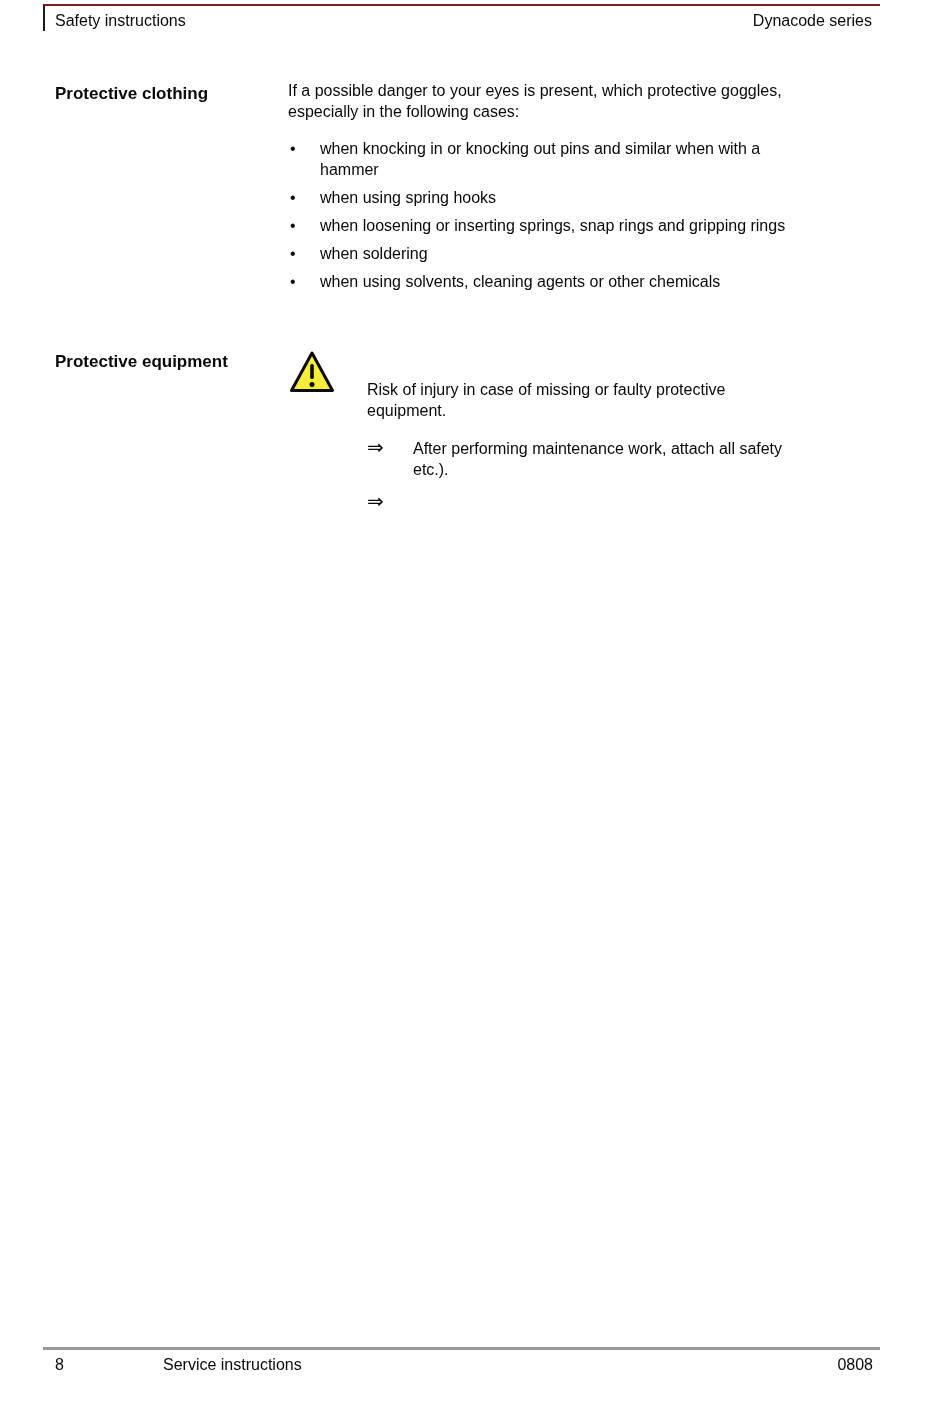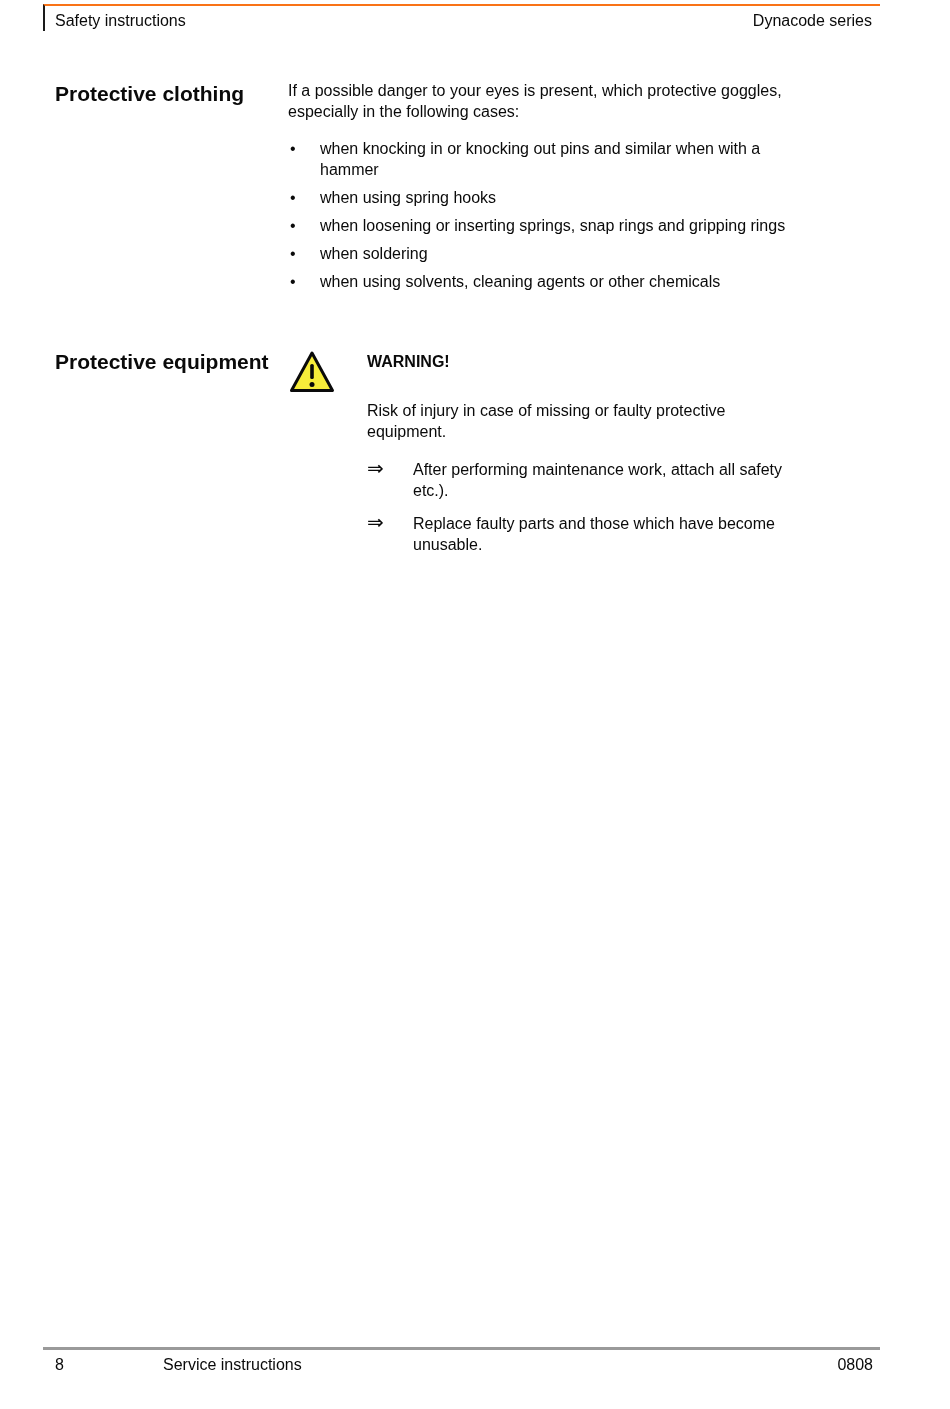--- a/index.html
+++ b/index.html
@@ -8,30 +8,30 @@
     width:950px;height:1409px;
     background:#ffffff;
     font-family:"Liberation Sans", sans-serif;
     font-size:16px;
     color:#0a0a0a;
     overflow:hidden;
   }
   
   .header{
     position:absolute;left:43px;top:4px;width:837px;height:27px;
-    border-top:2px solid #f97316;
+    border-top:2px solid #7f1d1d;
     border-left:2px solid #1a1a1a;
     box-sizing:border-box;
     display:flex;justify-content:space-between;align-items:flex-end;
     padding:0 8px 1px 10px;
   }
   
   .label{
     position:absolute;left:55px;
-    font-weight:bold;font-size:21px;line-height:21px;margin:0;
+    font-weight:bold;font-size:17px;line-height:21px;margin:0;
   }
   .sec1-label{top:83px;}
   .sec2-label{top:351px;}
   .sec1-content{
     position:absolute;left:288px;top:80px;width:592px;line-height:21px;
   }
   .bullets{list-style:none;margin:16px 0 0 0;padding:0;}
   .bullets li{display:flex;margin-bottom:7px;}
   .bullets .dot{width:32px;flex:0 0 32px;padding-left:2px;box-sizing:border-box;}
   .warning-icon{position:absolute;left:289px;top:350px;width:46px;height:44px;}
@@ -116,38 +116,33 @@
 
   <div class="warning-icon">
     <svg width="46" height="44" viewBox="0 0 46 44" xmlns="http://www.w3.org/2000/svg">
       <path d="M23 3 L43.5 40.5 L2.5 40.5 Z" fill="#f6ec3a" stroke="#0a0a0a" stroke-width="3" stroke-linejoin="round"></path>
       <rect x="21.2" y="14" width="3.6" height="15" rx="1.6" fill="#0a0a0a"></rect>
       <circle cx="23" cy="34.5" r="2.5" fill="#0a0a0a"></circle>
     </svg>
   </div>
 
   <div class="sec2-content">
-    <div class="warning-title">WARNING!</div>
     <div class="warning-body">
       <div>Risk of injury in case of missing or faulty protective</div>
       <div>equipment.</div>
     </div>
     <div class="action action-1">
       <span class="arrow">⇒</span>
       <span class="atext">
         <div>After performing maintenance work, attach all safety</div>
         <div>etc.).</div>
       </span>
     </div>
     <div class="action action-2">
       <span class="arrow">⇒</span>
-      <span class="atext">
-        <div>Replace faulty parts and those which have become</div>
-        <div>unusable.</div>
-      </span>
     </div>
   </div>
 
   <div class="footer-line"></div>
   <div class="footer-row">
     <span class="f-left">8</span>
     <span class="f-center">Service instructions</span>
     <span class="f-right">0808</span>
   </div>
 

